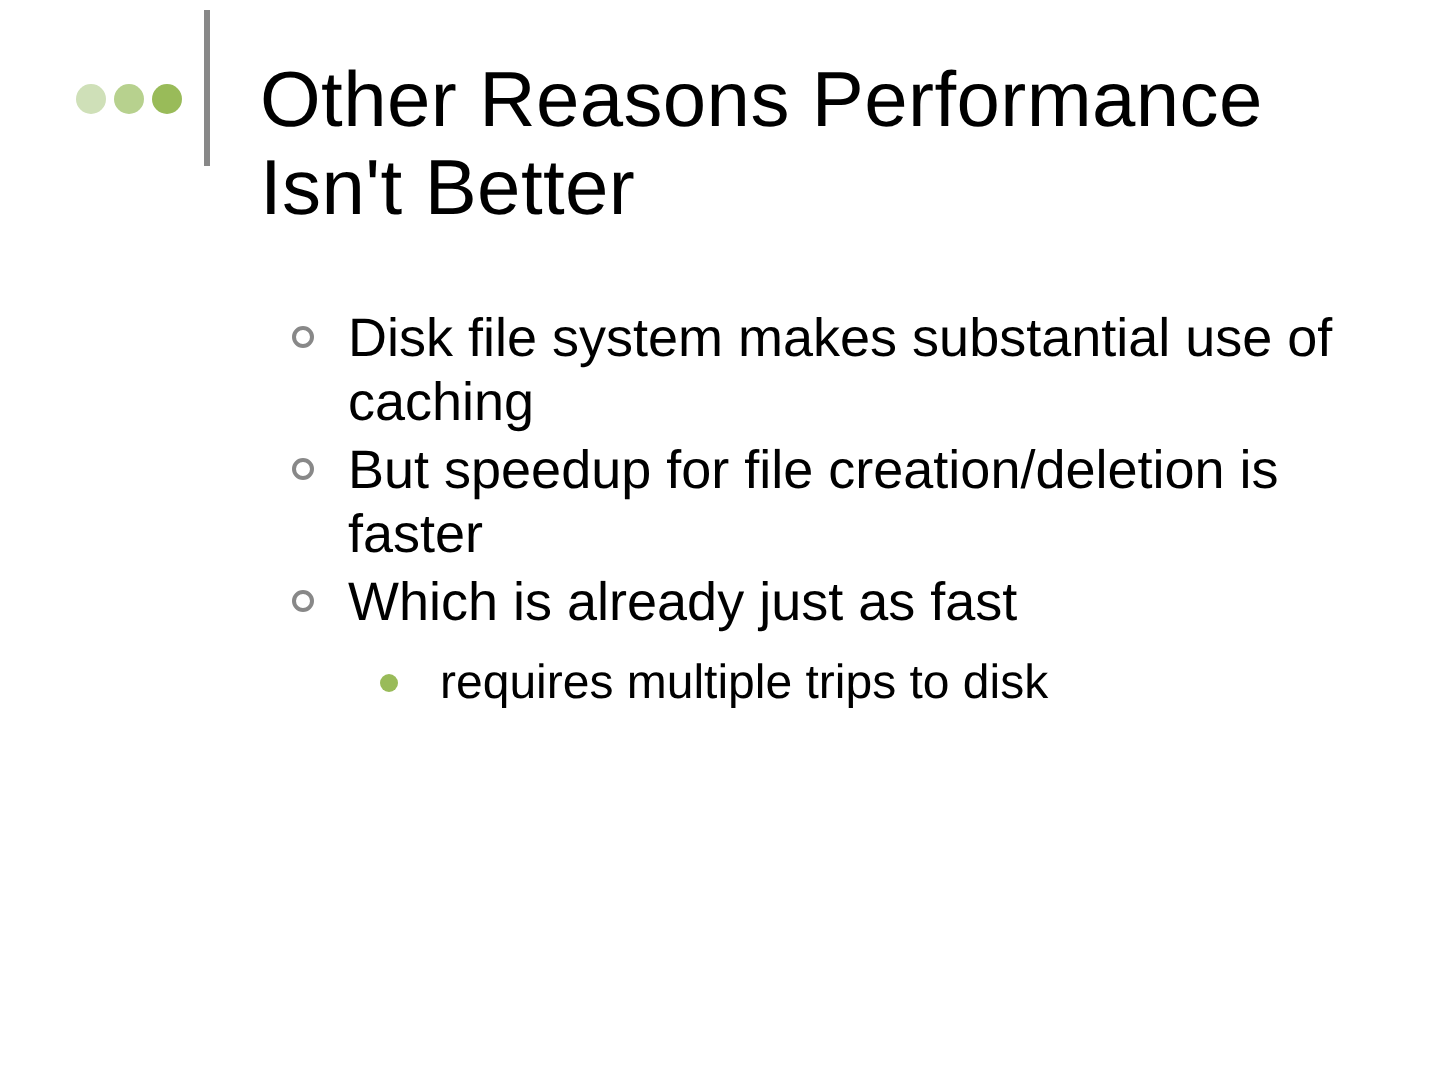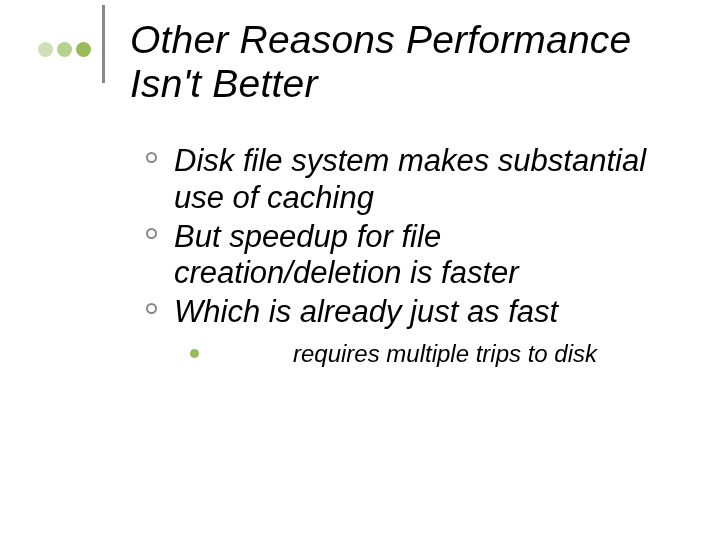--- a/index.html
+++ b/index.html
@@ -1,42 +1,42 @@
 <!DOCTYPE html>
 <html><head>
 <meta charset="utf-8">
 <style>
   * { margin: 0; padding: 0; box-sizing: border-box; }
   html, body { width: 720px; height: 540px; background: #fff; font-family: Arial, Helvetica, sans-serif; color: #000; }
-  .slide { position: relative; width: 720px; height: 540px; padding: 18px 50px 30px 60px; font-style: italic; }
+  .slide { position: relative; width: 720px; height: 540px; padding: 29px 50px 30px 60px; }
   .decor { display: flex; align-items: center; gap: 0; position: absolute; left: 38px; top: 42px; }
   .dot { width: 15px; height: 15px; border-radius: 50%; margin-right: 4px; }
   .dot.pale { background: #cfe0b8; }
   .dot.mid  { background: #b7d18e; }
   .dot.dark { background: #99bb59; }
   .vline { width: 3px; height: 78px; background: #888; margin-left: 4px; position: absolute; left: 60px; top: -37px; }
 
   .title { margin-left: 70px; font-size: 39px; font-weight: 400; line-height: 1.12; letter-spacing: 0.2px; }
 
   .body { margin-top: 38px; margin-left: 86px; }
   .bullets { list-style: none; }
-  .bullets > li { position: relative; font-size: 31px; line-height: 1.18; margin-bottom: 2px; padding-left: 28px; }
+  .bullets > li { position: relative; font-size: 27px; line-height: 1.18; margin-bottom: 2px; padding-left: 28px; }
   .bullets > li::before {
     content: "";
     position: absolute;
     left: 0;
     top: 9px;
     width: 11px; height: 11px;
     border: 2px solid #888;
     border-radius: 50%;
     background: transparent;
     box-sizing: border-box;
   }
   .sub { list-style: none; margin-top: 10px; margin-left: 44px; }
-  .sub > li { position: relative; font-size: 24px; line-height: 1.2; padding-left: 30px; text-align: center; }
+  .sub > li { position: relative; font-size: 24px; line-height: 1.2; padding-left: 30px; }
   .sub > li::before {
     content: "";
     position: absolute;
     left: 0; top: 9px;
     width: 9px; height: 9px;
     background: #99bb59;
     border-radius: 50%;
   }
 </style>
 </head>

